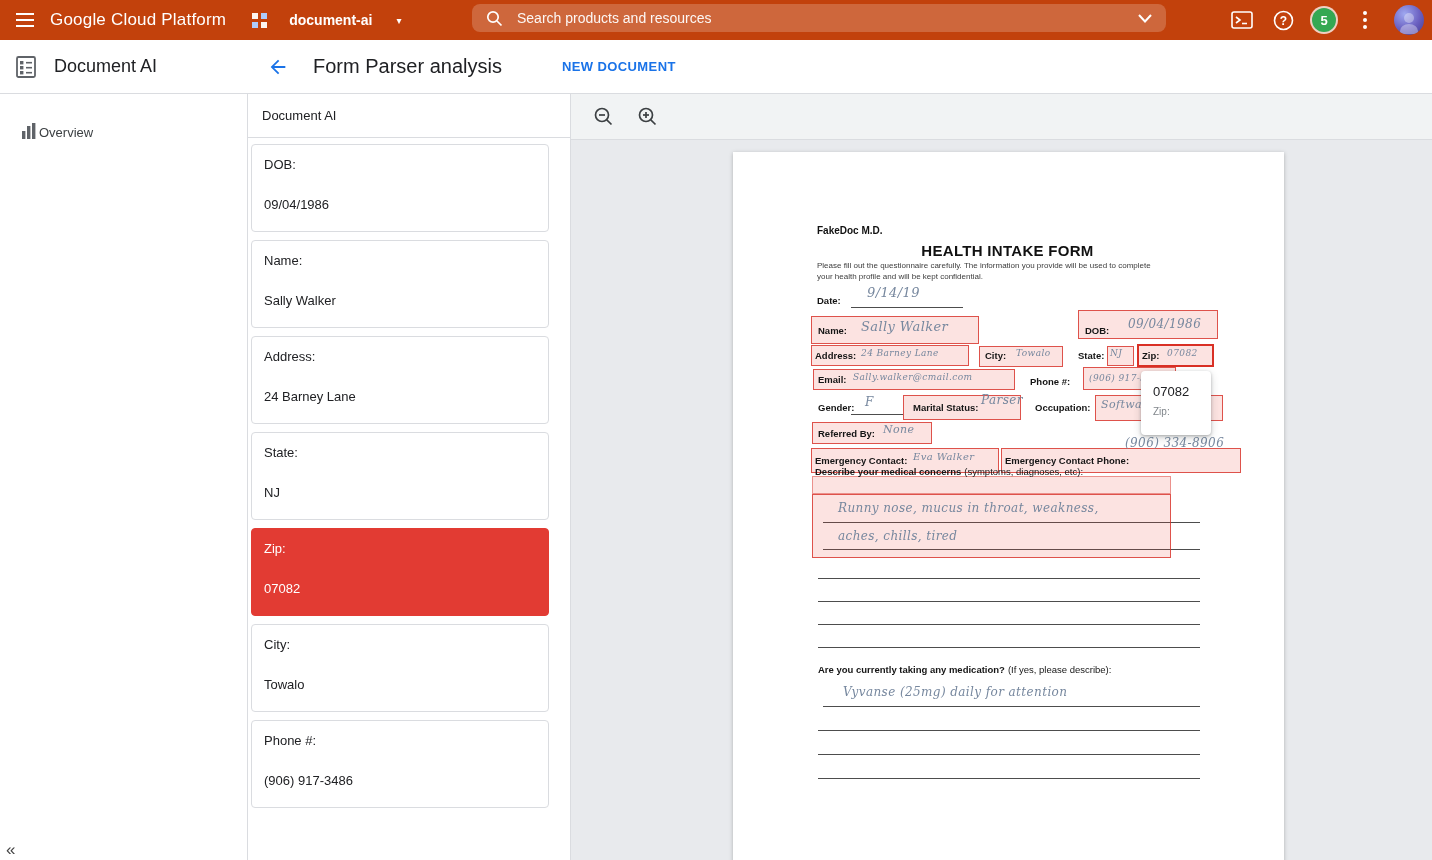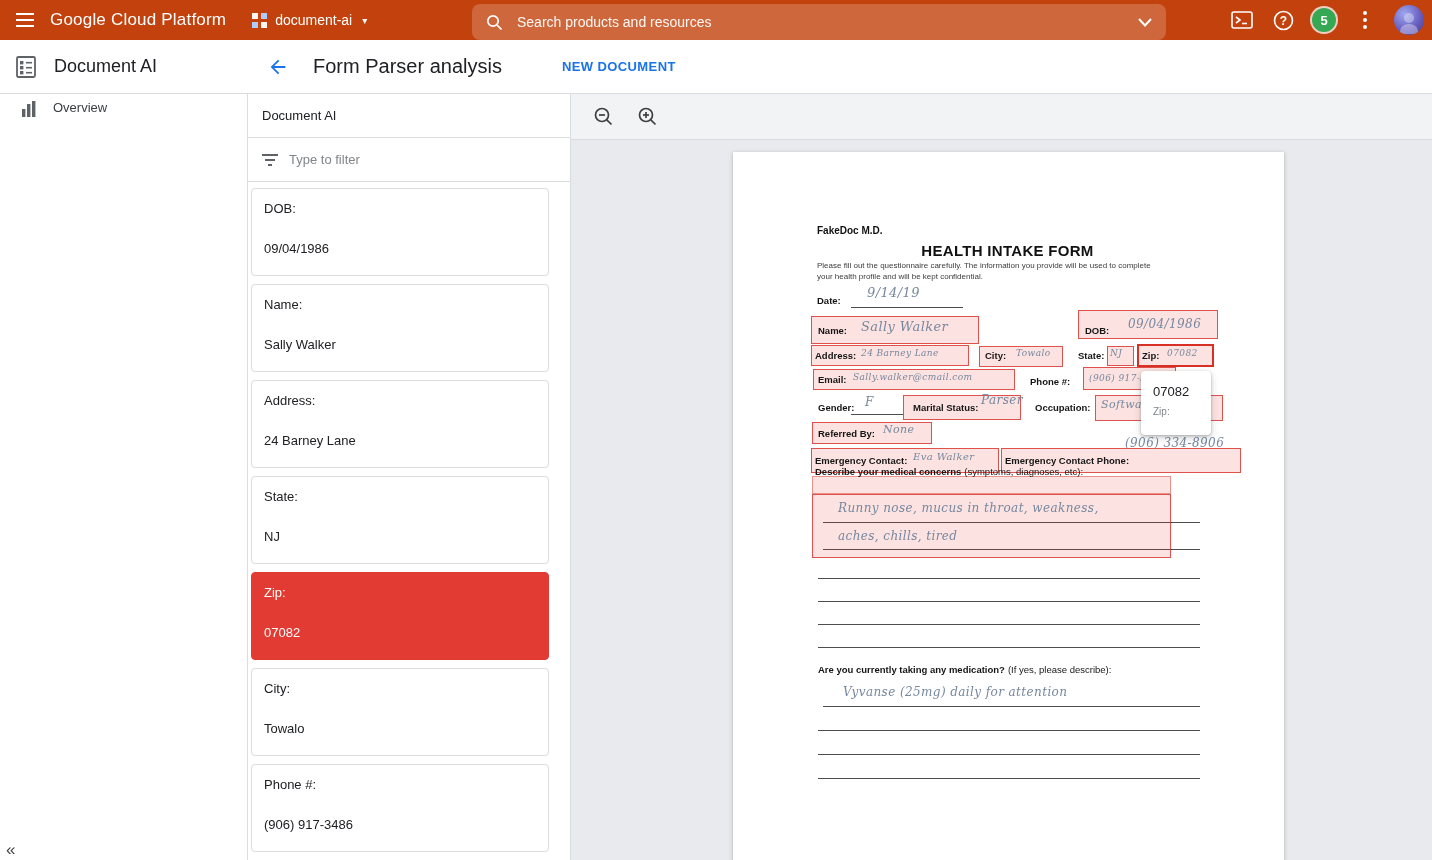--- a/index.html
+++ b/index.html
@@ -4,24 +4,24 @@
 <style>
   * { margin:0; padding:0; box-sizing:border-box; }
   html,body { width:1432px; height:860px; overflow:hidden; background:#fff;
               font-family:"Liberation Sans","DejaVu Sans",sans-serif; }
 
   
   .topbar { position:relative; height:40px; background:#c2410c; color:#fff;
             display:flex; align-items:center; z-index:20; }
   .hamburger { width:50px; display:flex; justify-content:center; cursor:pointer; }
   .logo { font-size:17px; white-space:nowrap; letter-spacing:.2px; cursor:pointer; }
-  .project-selector { display:flex; align-items:center; gap:8px; margin-left:26px;
-                      font-size:14px; font-weight:400; cursor:pointer; }
+  .project-selector { display:flex; align-items:center; gap:22px; margin-left:26px;
+                      font-size:14px; font-weight:700; cursor:pointer; }
   .caret { font-size:10px; margin-left:2px; }
-  .searchbar { position:absolute; left:472px; top:4px; width:694px; height:36px;
+  .searchbar { position:absolute; left:472px; top:4px; width:694px; height:28px;
                background:rgba(255,255,255,.2); border-radius:8px; display:flex;
                align-items:center; padding:0 14px; }
   .searchbar input { flex:1; background:transparent; border:none; outline:none;
                      color:#fff; font-size:14px; margin-left:14px;
                      font-family:"Liberation Sans",sans-serif; }
   .searchbar input::placeholder { color:rgba(255,255,255,.95); }
   .topbar-right { position:absolute; right:8px; top:0; height:40px; display:flex;
                   align-items:center; gap:17px; }
   .icon-btn { width:24px; height:24px; display:flex; align-items:center;
               justify-content:center; cursor:pointer; }
@@ -41,21 +41,21 @@
   .product-title { font-size:18px; color:#202124; }
   .back-arrow { margin-left:20px; display:flex; cursor:pointer; }
   .page-title { margin-left:24px; font-size:20px; color:#202124; }
   .new-doc-btn { margin-left:60px; font-size:13px; font-weight:700; color:#1a73e8;
                  letter-spacing:.4px; cursor:pointer; }
 
   
   .main { display:flex; height:766px; }
 
   .sidebar { width:247px; position:relative; padding-top:6px; }
-  .nav-item { height:40px; display:flex; align-items:flex-start; gap:14px;
+  .nav-item { height:40px; display:flex; align-items:flex-end; 
               padding-left:21px; font-size:13px; color:#3c4043; cursor:pointer; }
   .nav-item.selected { background:#e8f0fe; color:#1a73e8; font-weight:500; }
   .collapse-btn { position:absolute; left:6px; bottom:0px; font-size:17px;
                   color:#444; cursor:pointer; }
 
   .panel { width:324px; background:#fff; border-left:1px solid #dadce0;
            border-right:1px solid #dadce0; display:flex; flex-direction:column; }
   .panel-header { height:44px; flex:0 0 44px; display:flex; align-items:center;
                   padding-left:14px; font-size:13px; color:#202124;
                   border-bottom:1px solid #dadce0; }
@@ -195,28 +195,20 @@
         <rect x="6" y="4" width="3.4" height="13" fill="#5f6368"></rect>
         <rect x="11" y="1" width="3.4" height="16" fill="#5f6368"></rect>
       </svg>
       <span>Overview</span>
     </div>
     <span class="collapse-btn">«</span>
   </div>
 
   <div class="panel">
     <div class="panel-header">Document AI</div>
-    <div class="filter-row">
-      <svg width="16" height="12" viewBox="0 0 16 12">
-        <rect x="0" y="0" width="16" height="2" fill="#5f6368"></rect>
-        <rect x="3" y="5" width="10" height="2" fill="#5f6368"></rect>
-        <rect x="6" y="10" width="4" height="2" fill="#5f6368"></rect>
-      </svg>
-      <input autofocus="" placeholder="Type to filter" style="">
-    </div>
     <div class="card-list">
       <div class="card">
         <div class="card-label">DOB:</div>
         <div class="card-value">09/04/1986</div>
       </div>
       <div class="card">
         <div class="card-label">Name:</div>
         <div class="card-value">Sally Walker</div>
       </div>
       <div class="card">

